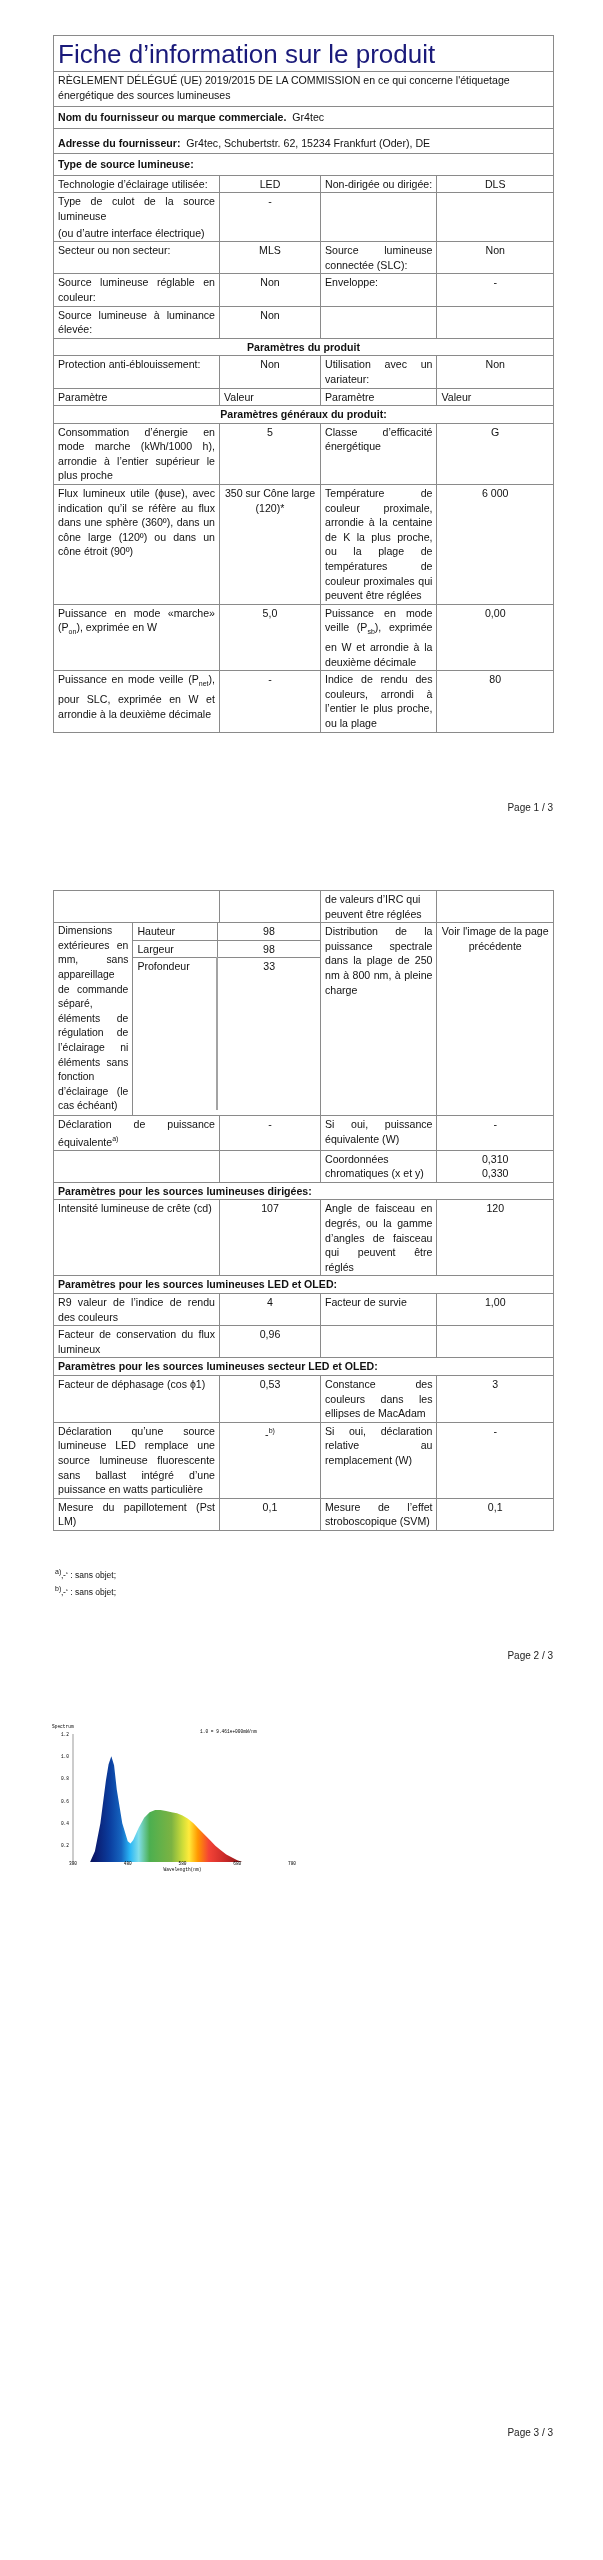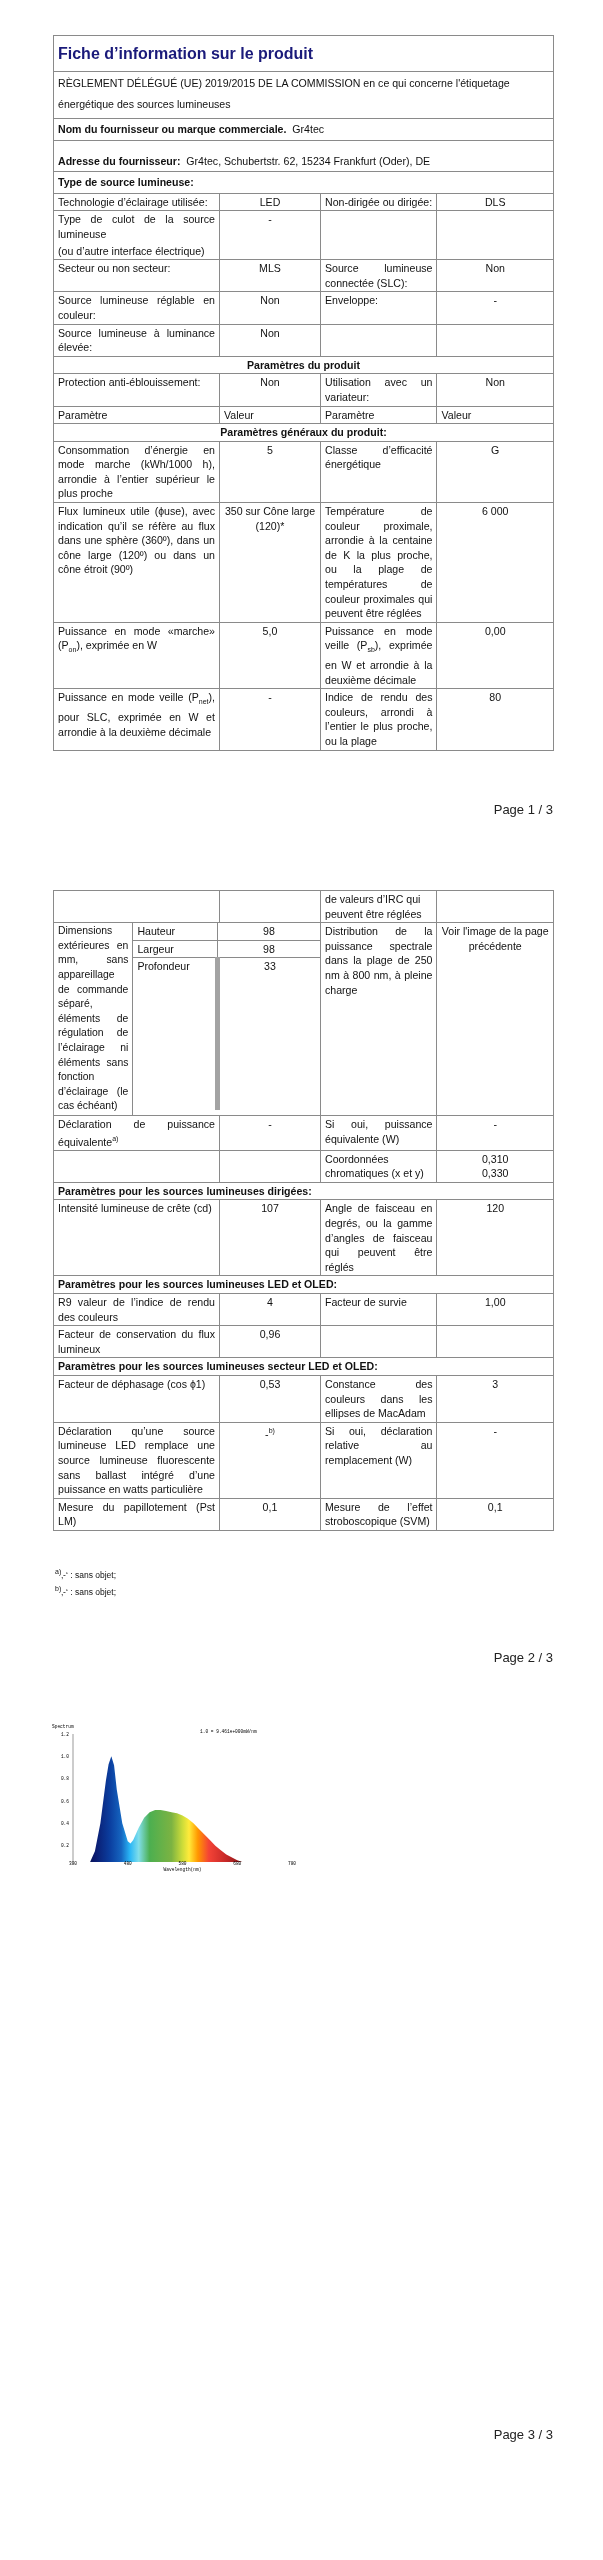--- a/index.html
+++ b/index.html
@@ -2,30 +2,30 @@
 <html><head>
 <meta charset="utf-8">
 <style>
   html, body { margin:0; padding:0; background:#ffffff; }
   body { width:603px; height:2560px; position:relative; overflow:hidden;
          font-family:"Liberation Sans", sans-serif; color:#111; }
   .page { position:absolute; left:0; width:603px; }
   #page1 { top:0; height:850px; }
   #page2 { top:850px; height:860px; }
   #page3 { top:1642px; height:850px; }
-  .footer { position:absolute; right:50px; font-size:13px; color:#222; }
+  .footer { position:absolute; right:50px; font-size:10px; color:#222; }
   table.sheet { position:absolute; left:53px; width:501px; border-collapse:collapse;
                 table-layout:fixed; font-size:10.6px; line-height:14.6px; }
   table.sheet td { border:1px solid #8a8a8a; padding:1px 4px 1px 4px; vertical-align:top; }
   .c1 { width:161px; } .c2 { width:98px; } .c3 { width:113px; } .c4 { width:113px; }
   .just { text-align:justify; text-align-last:left; }
   .ctr { text-align:center; }
   .bold { font-weight:bold; }
-  .title { font-size:16px; line-height:32px; font-weight:bold; color:#1a1a7a; padding-top:2px !important; }
-  .reg { font-size:10.6px; line-height:21px; }
+  .title { font-size:26px; line-height:32px; font-weight:normal; color:#1a1a7a; padding-top:2px !important; }
+  .reg { font-size:10.6px; line-height:15px; }
   sub, sup { font-size:7px; }
   .openbottom td { border-bottom:none; }
   .opentop td { border-top:none; }
   .notes { position:absolute; left:55px; font-size:8.5px; line-height:14px; }
   .dimtab { width:100%; border-collapse:collapse; }
   .chart { position:absolute; left:50px; top:80px; width:270px; height:140px; }
 </style>
 </head>
 <body>
 
@@ -44,21 +44,21 @@
     <tr>
       <td colspan="4" class="reg" style="padding-bottom:3px;">RÈGLEMENT DÉLÉGUÉ (UE) 2019/2015 DE LA COMMISSION en ce qui concerne l'étiquetage énergétique des sources lumineuses</td>
     </tr>
     <tr>
       <td colspan="4" style="padding-top:3px;padding-bottom:3px;">
         <span class="bold">Nom du fournisseur ou marque commerciale.</span>&nbsp;
         <span>Gr4tec</span>
       </td>
     </tr>
     <tr>
-      <td colspan="4" style="padding-top:13px;padding-bottom:3px;">
+      <td colspan="4" style="padding-top:7px;padding-bottom:3px;">
         <span class="bold">Adresse du fournisseur:</span>&nbsp;
         <span>Gr4tec, Schubertstr. 62, 15234 Frankfurt (Oder), DE</span>
       </td>
     </tr>
     <tr>
       <td colspan="4" class="bold" style="padding-top:3px;padding-bottom:3px;">Type de source lumineuse:</td>
     </tr>
     <tr>
       <td class="just">Technologie d’éclairage utilisée:</td>
       <td class="ctr">LED</td>
@@ -167,21 +167,21 @@
                 <tr>
             <td style="border-top:none;border-left:none;margin-left:25px;">Hauteur</td>
             <td class="ctr" style="border-top:none;border-right:none;">98</td>
           </tr>
           <tr>
             <td style="border-left:none;">Largeur</td>
             <td class="ctr" style="border-right:none;">98</td>
           </tr>
           <tr>
             <td style="border:none;height:150px;">Profondeur</td>
-            <td class="ctr" style="border:none;border-left:5px solid #a3a3a3;margin-top:32px;">33</td>
+            <td class="ctr" style="border:none;border-left:2px solid #a3a3a3;margin-top:32px;">33</td>
           </tr>
         </tbody>
             </table>
       </td>
       <td class="just">Distribution de la puissance spectrale dans la plage de 250 nm à 800 nm, à pleine charge</td>
       <td class="ctr">Voir l'image de la page précédente</td>
     </tr>
     <tr>
       <td colspan="2" class="just"><span>Déclaration de puissance équivalente</span><sup>a)</sup></td>
       <td class="ctr">-</td>

